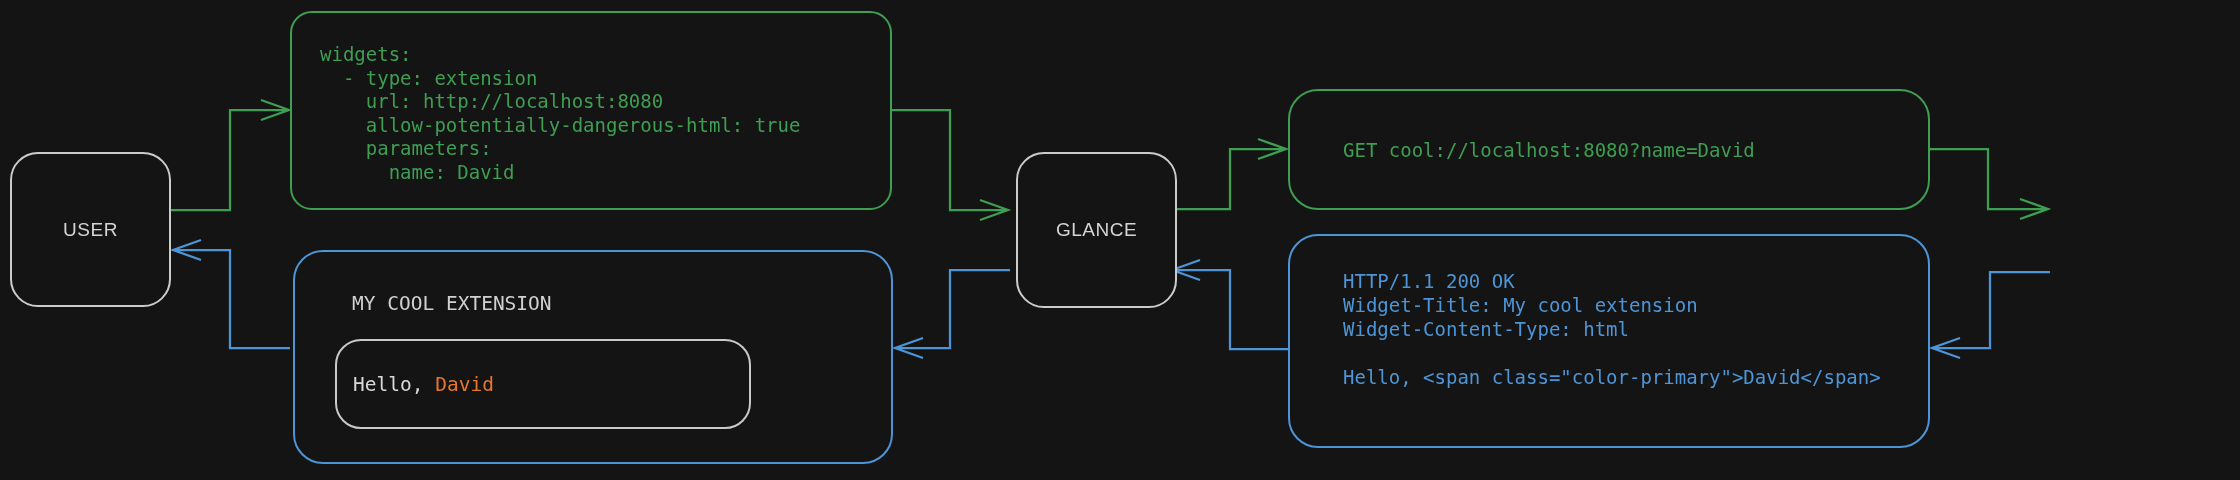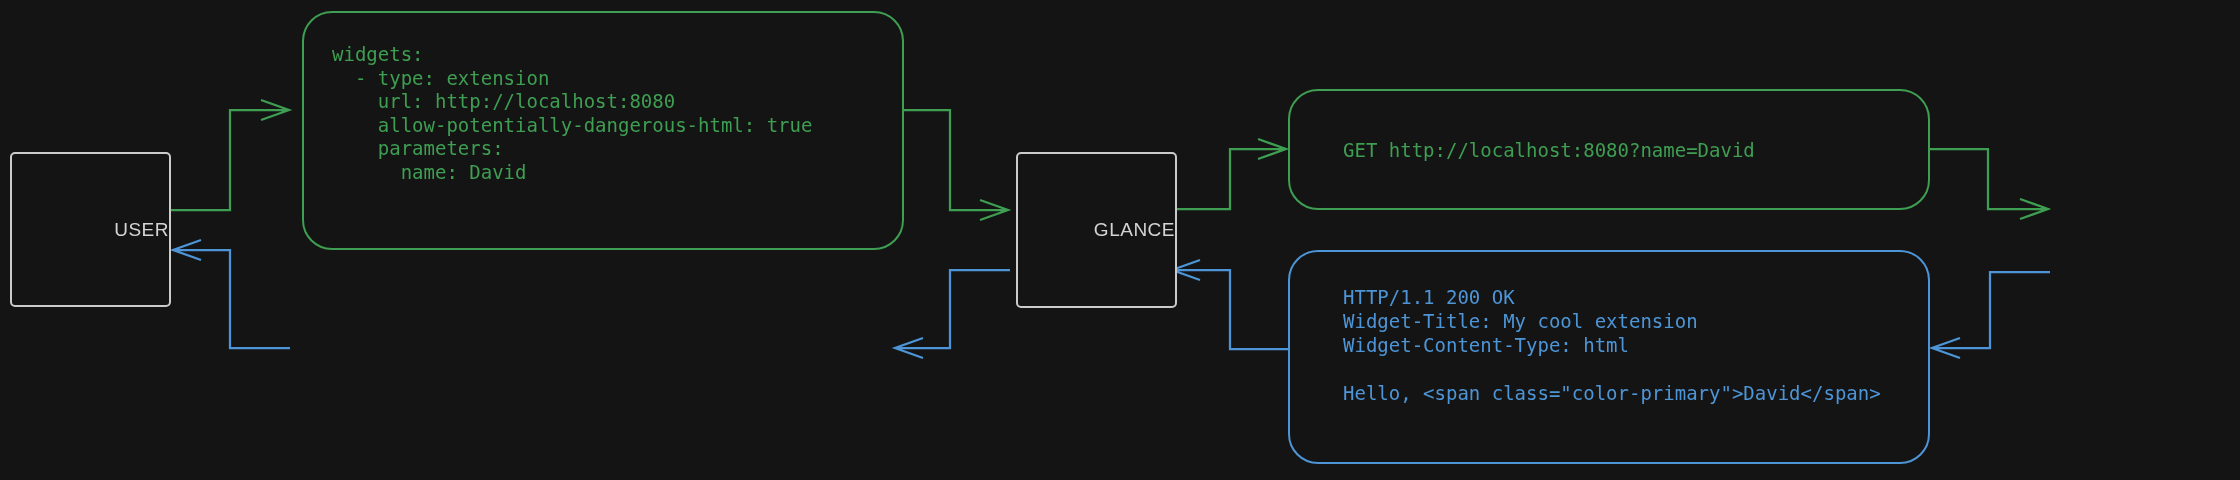--- a/index.html
+++ b/index.html
@@ -11,22 +11,22 @@
     overflow:hidden;
   }
   svg.edges{position:absolute;left:0;top:0;width:2240px;height:480px;}
   .edge{fill:none;stroke-width:2.25;stroke-linejoin:miter;}
   .edge-green{stroke:#3e9e52;}
   .edge-blue{stroke:#4d95d6;}
 
   .node{
     position:absolute;
     border:2px solid #cbcbcb;
-    border-radius:5px;
-    display:flex;align-items:center;justify-content:flex-end;
+    border-radius:28px;
+    display:flex;align-items:center;justify-content:center;
     color:#d4d4d4;
     box-sizing:border-box;
     background:#141414;
   }
   .node-sans{font-family:"Liberation Sans", sans-serif;font-size:19px;letter-spacing:0.5px;}
   .node-mono{font-family:"DejaVu Sans Mono", monospace;font-size:20px;}
 
   .msg{
     position:absolute;
     border-radius:30px;
@@ -88,35 +88,41 @@
 
   <div class="node node-sans" style="left:10px;top:152px;width:161px;height:155px;">
     <span>USER</span>
   </div>
 
   <div class="node node-sans" style="left:1016px;top:152px;width:161px;height:156px;">
     <span>GLANCE</span>
   </div>
 
 
-  <div class="msg msg-green" style="left:302px;top:11px;width:602px;height:239px;">
+  <div class="msg msg-green" style="left:290px;top:11px;width:602px;height:199px;border-radius:22px;">
     <pre class="config-pre">widgets:
   - type: extension
     url: http://localhost:8080
     allow-potentially-dangerous-html: true
     parameters:
       name: David</pre>
   </div>
 
   <div class="msg msg-green request-box" style="left:1288px;top:89px;width:642px;height:121px;">
-    <pre class="request-pre">GET http://localhost:8080?name=David</pre>
+    <pre class="request-pre">GET cool://localhost:8080?name=David</pre>
   </div>
 
-  <div class="msg msg-blue" style="left:1288px;top:250px;width:642px;height:214px;">
+  <div class="msg msg-blue" style="left:1288px;top:234px;width:642px;height:214px;">
     <pre class="response-pre">HTTP/1.1 200 OK
 Widget-Title: My cool extension
 Widget-Content-Type: html
 
 Hello, &lt;span class="color-primary"&gt;David&lt;/span&gt;</pre>
   </div>
 
+  <div class="msg msg-blue widget-box" style="left:293px;top:250px;width:600px;height:214px;">
+    <div class="widget-title">MY COOL EXTENSION</div>
+    <div class="widget-inner">
+      <span class="greeting">Hello, </span><span class="highlight-name">David</span>
+    </div>
+  </div>
 
 </div>
 
 </body></html>

